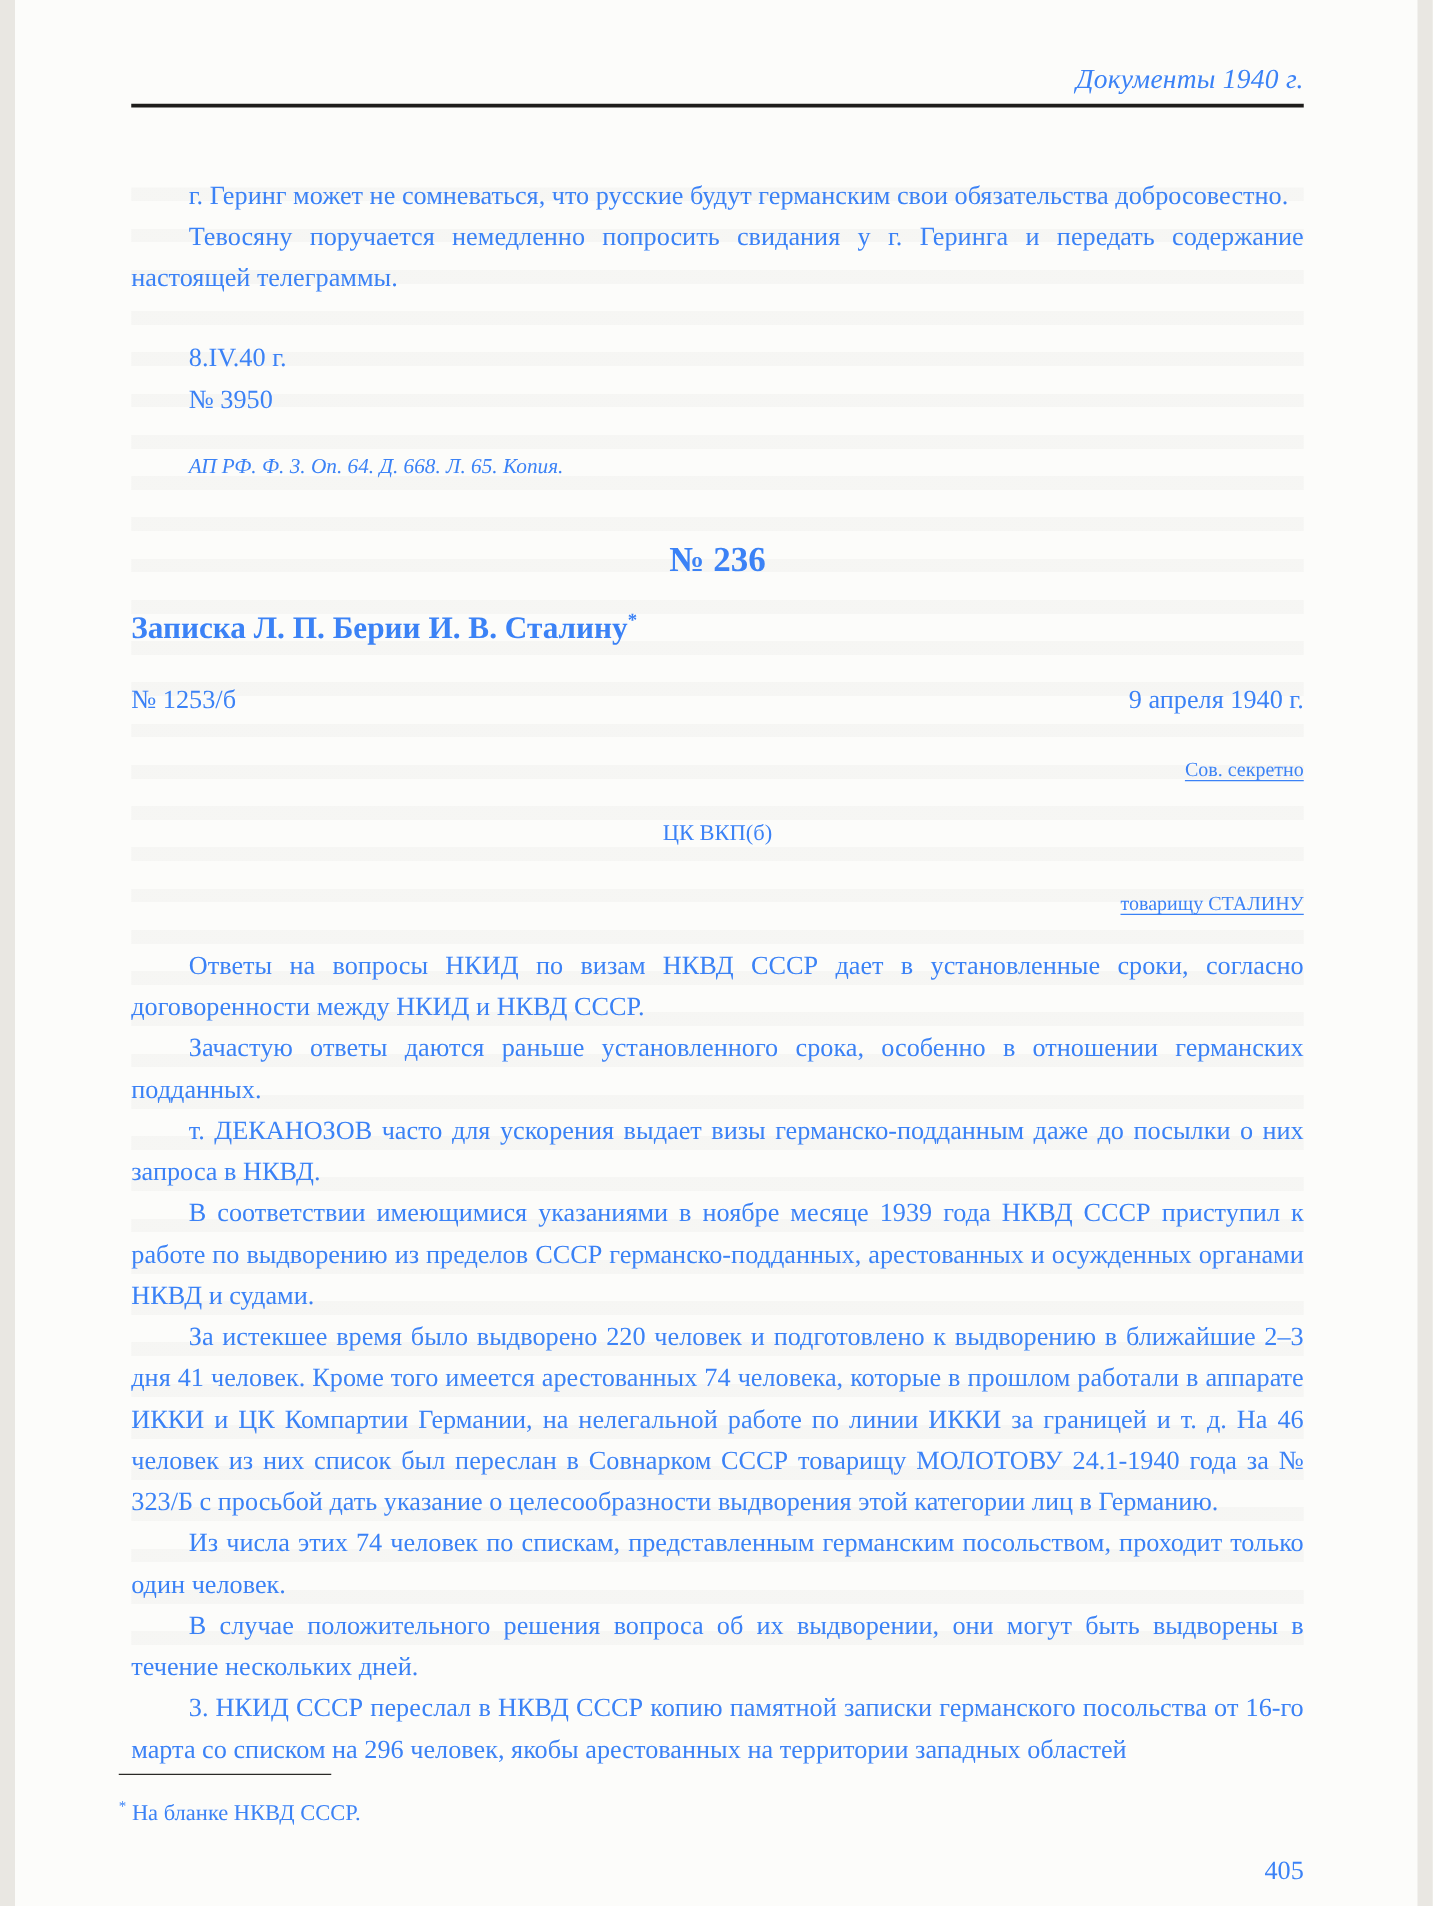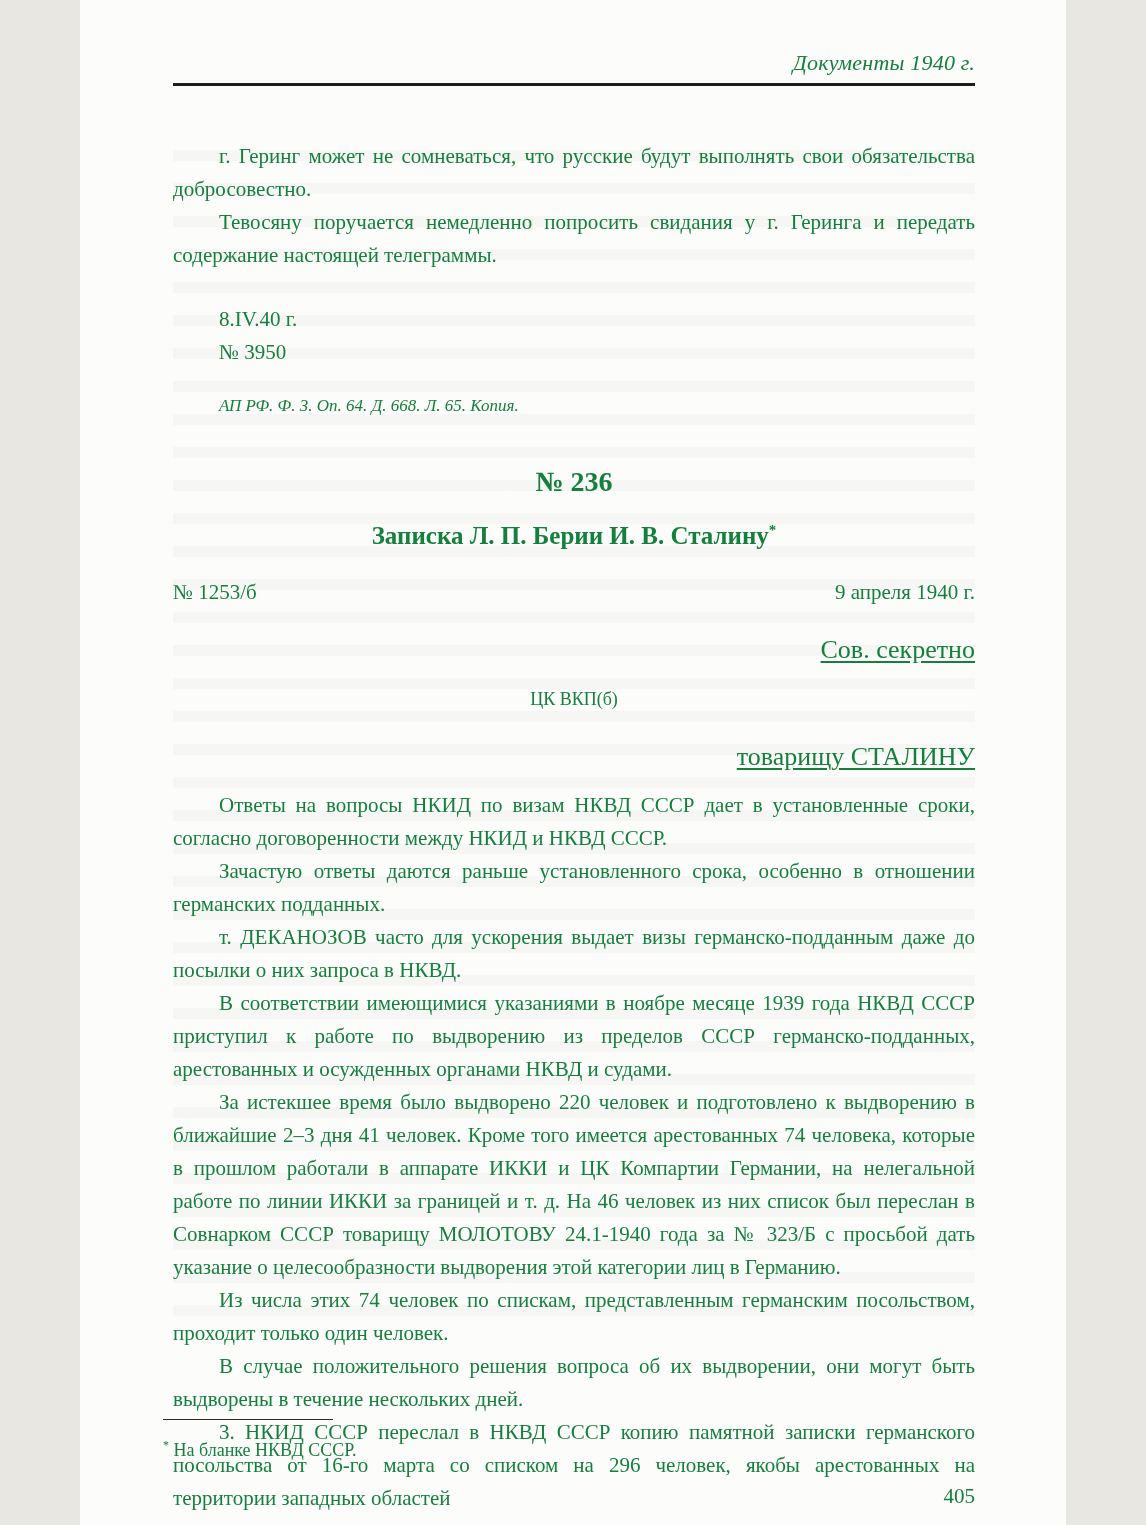--- a/index.html
+++ b/index.html
@@ -2,28 +2,28 @@
 <html lang="ru"><head>
 <meta charset="utf-8">
 <style>
   html, body {
     margin: 0;
     padding: 0;
     background: #e9e7e2;
   }
   .page {
     position: relative;
-    width: 986px;
+    width: 1122px;
     height: 1525px;
     margin: 0 auto;
     background: #fcfcfa;
     box-sizing: border-box;
     padding: 50px 91px 0 93px;
     font-family: "Liberation Serif", "DejaVu Serif", serif;
-    color: #15803d;
+    color: #3b82f6;
     overflow: hidden;
   }
   
   .bleed {
     position: absolute;
     left: 93px;
     right: 91px;
     top: 150px;
     height: 1180px;
     background: repeating-linear-gradient(
@@ -68,39 +68,39 @@
     line-height: 33px;
   }
   .doc-number {
     margin: 44px 0 3px 0;
     text-align: center;
     font-size: 28px;
     font-weight: bold;
   }
   .doc-title {
     margin: 24px 0 0 0;
-    text-align: center;
+    text-align: left;
     font-size: 25px;
     font-weight: bold;
   }
   .doc-title sup {
     font-size: 15px;
     vertical-align: super;
   }
   .meta-row {
     margin-top: 26px;
     display: flex;
     justify-content: space-between;
     font-size: 21px;
     line-height: 33px;
   }
   .right-line {
     margin-top: 24px;
     text-align: right;
-    font-size: 26px;
+    font-size: 16px;
     line-height: 33px;
   }
   .center-line {
     margin-top: 17px;
     text-align: center;
     font-size: 18px;
     line-height: 33px;
   }
   .underline {
     text-decoration: underline;
@@ -137,21 +137,21 @@
 <div class="page">
   <div class="bleed"></div>
 
   <header>
     <div class="running-head">Документы 1940 г.</div>
     <div class="head-rule"></div>
   </header>
 
   <div class="content">
     <section class="prev-doc">
-      <p class="body-par">г. Геринг может не сомневаться, что русские будут выполнять свои обязательства добросовестно.</p>
+      <p class="body-par">г. Геринг может не сомневаться, что русские будут германским свои обязательства добросовестно.</p>
       <p class="body-par">Тевосяну поручается немедленно попросить свидания у г. Геринга и передать содержание настоящей телеграммы.</p>
       <div class="sig-block">
         <p class="plain">8.IV.40 г.</p>
         <p class="plain">№ 3950</p>
         <p class="archive">АП РФ. Ф. 3. Оп. 64. Д. 668. Л. 65. Копия.</p>
       </div>
     </section>
 
     <section>
       <h2 class="doc-number">№ 236</h2>

